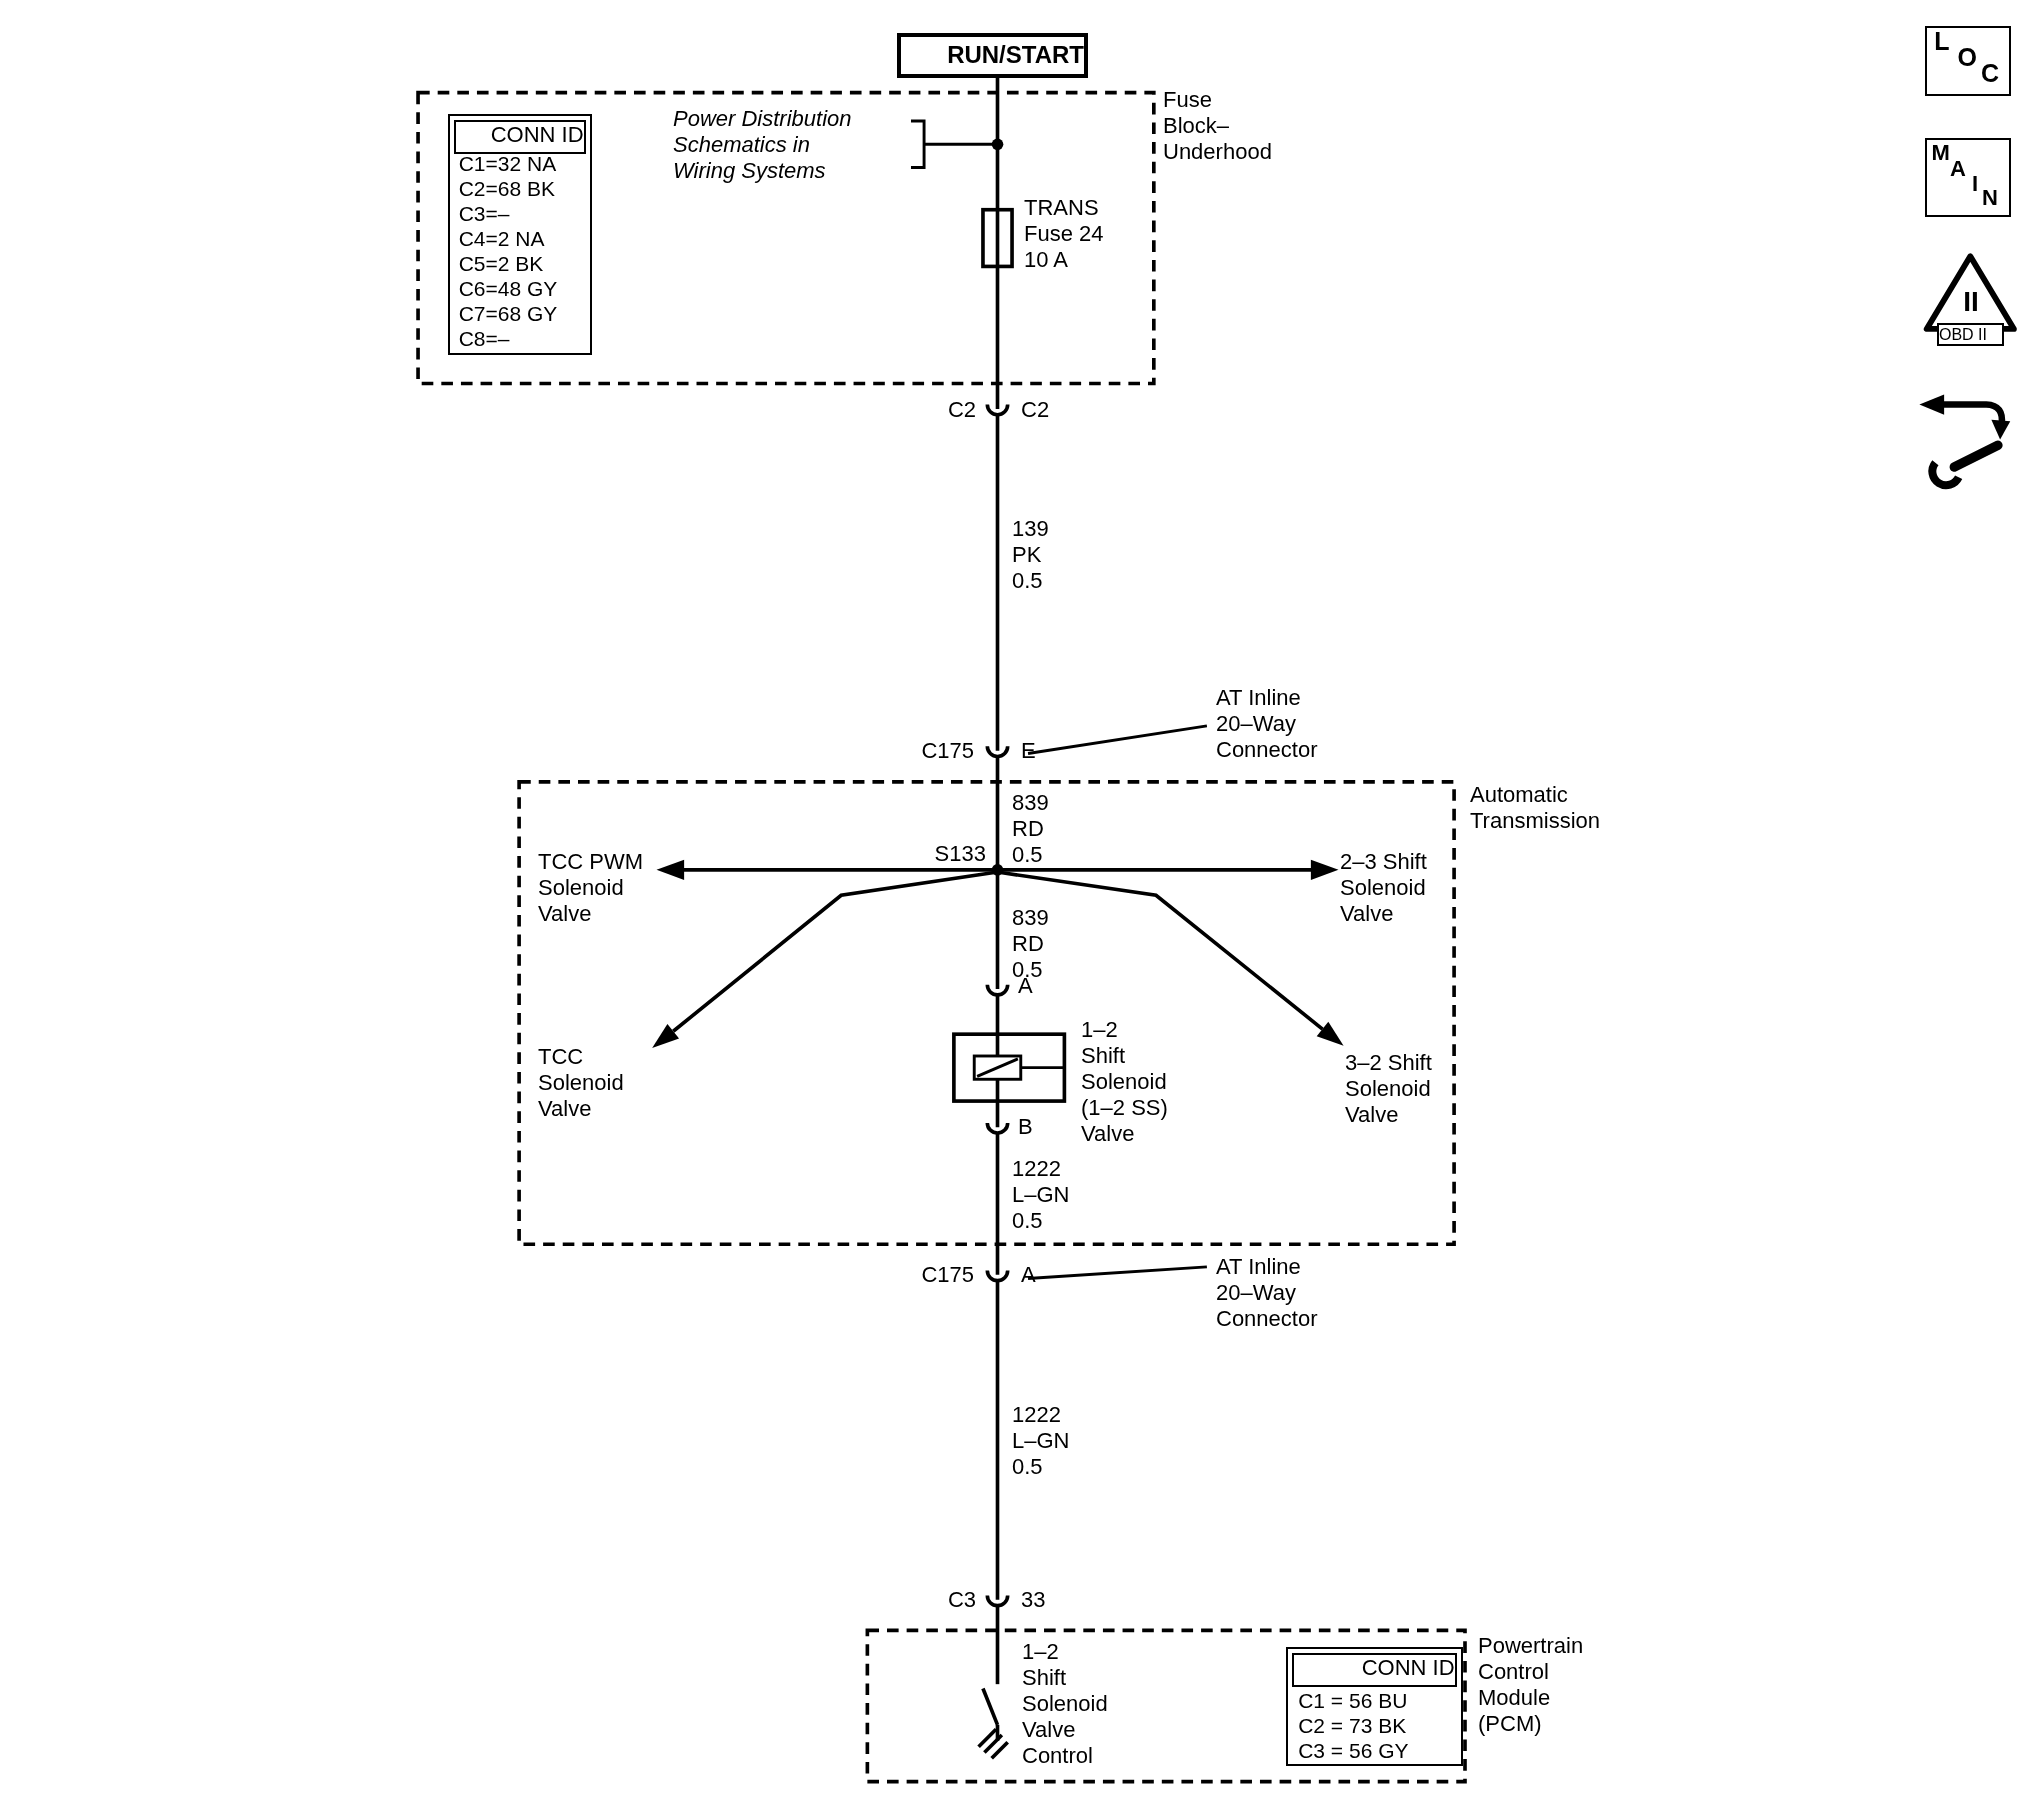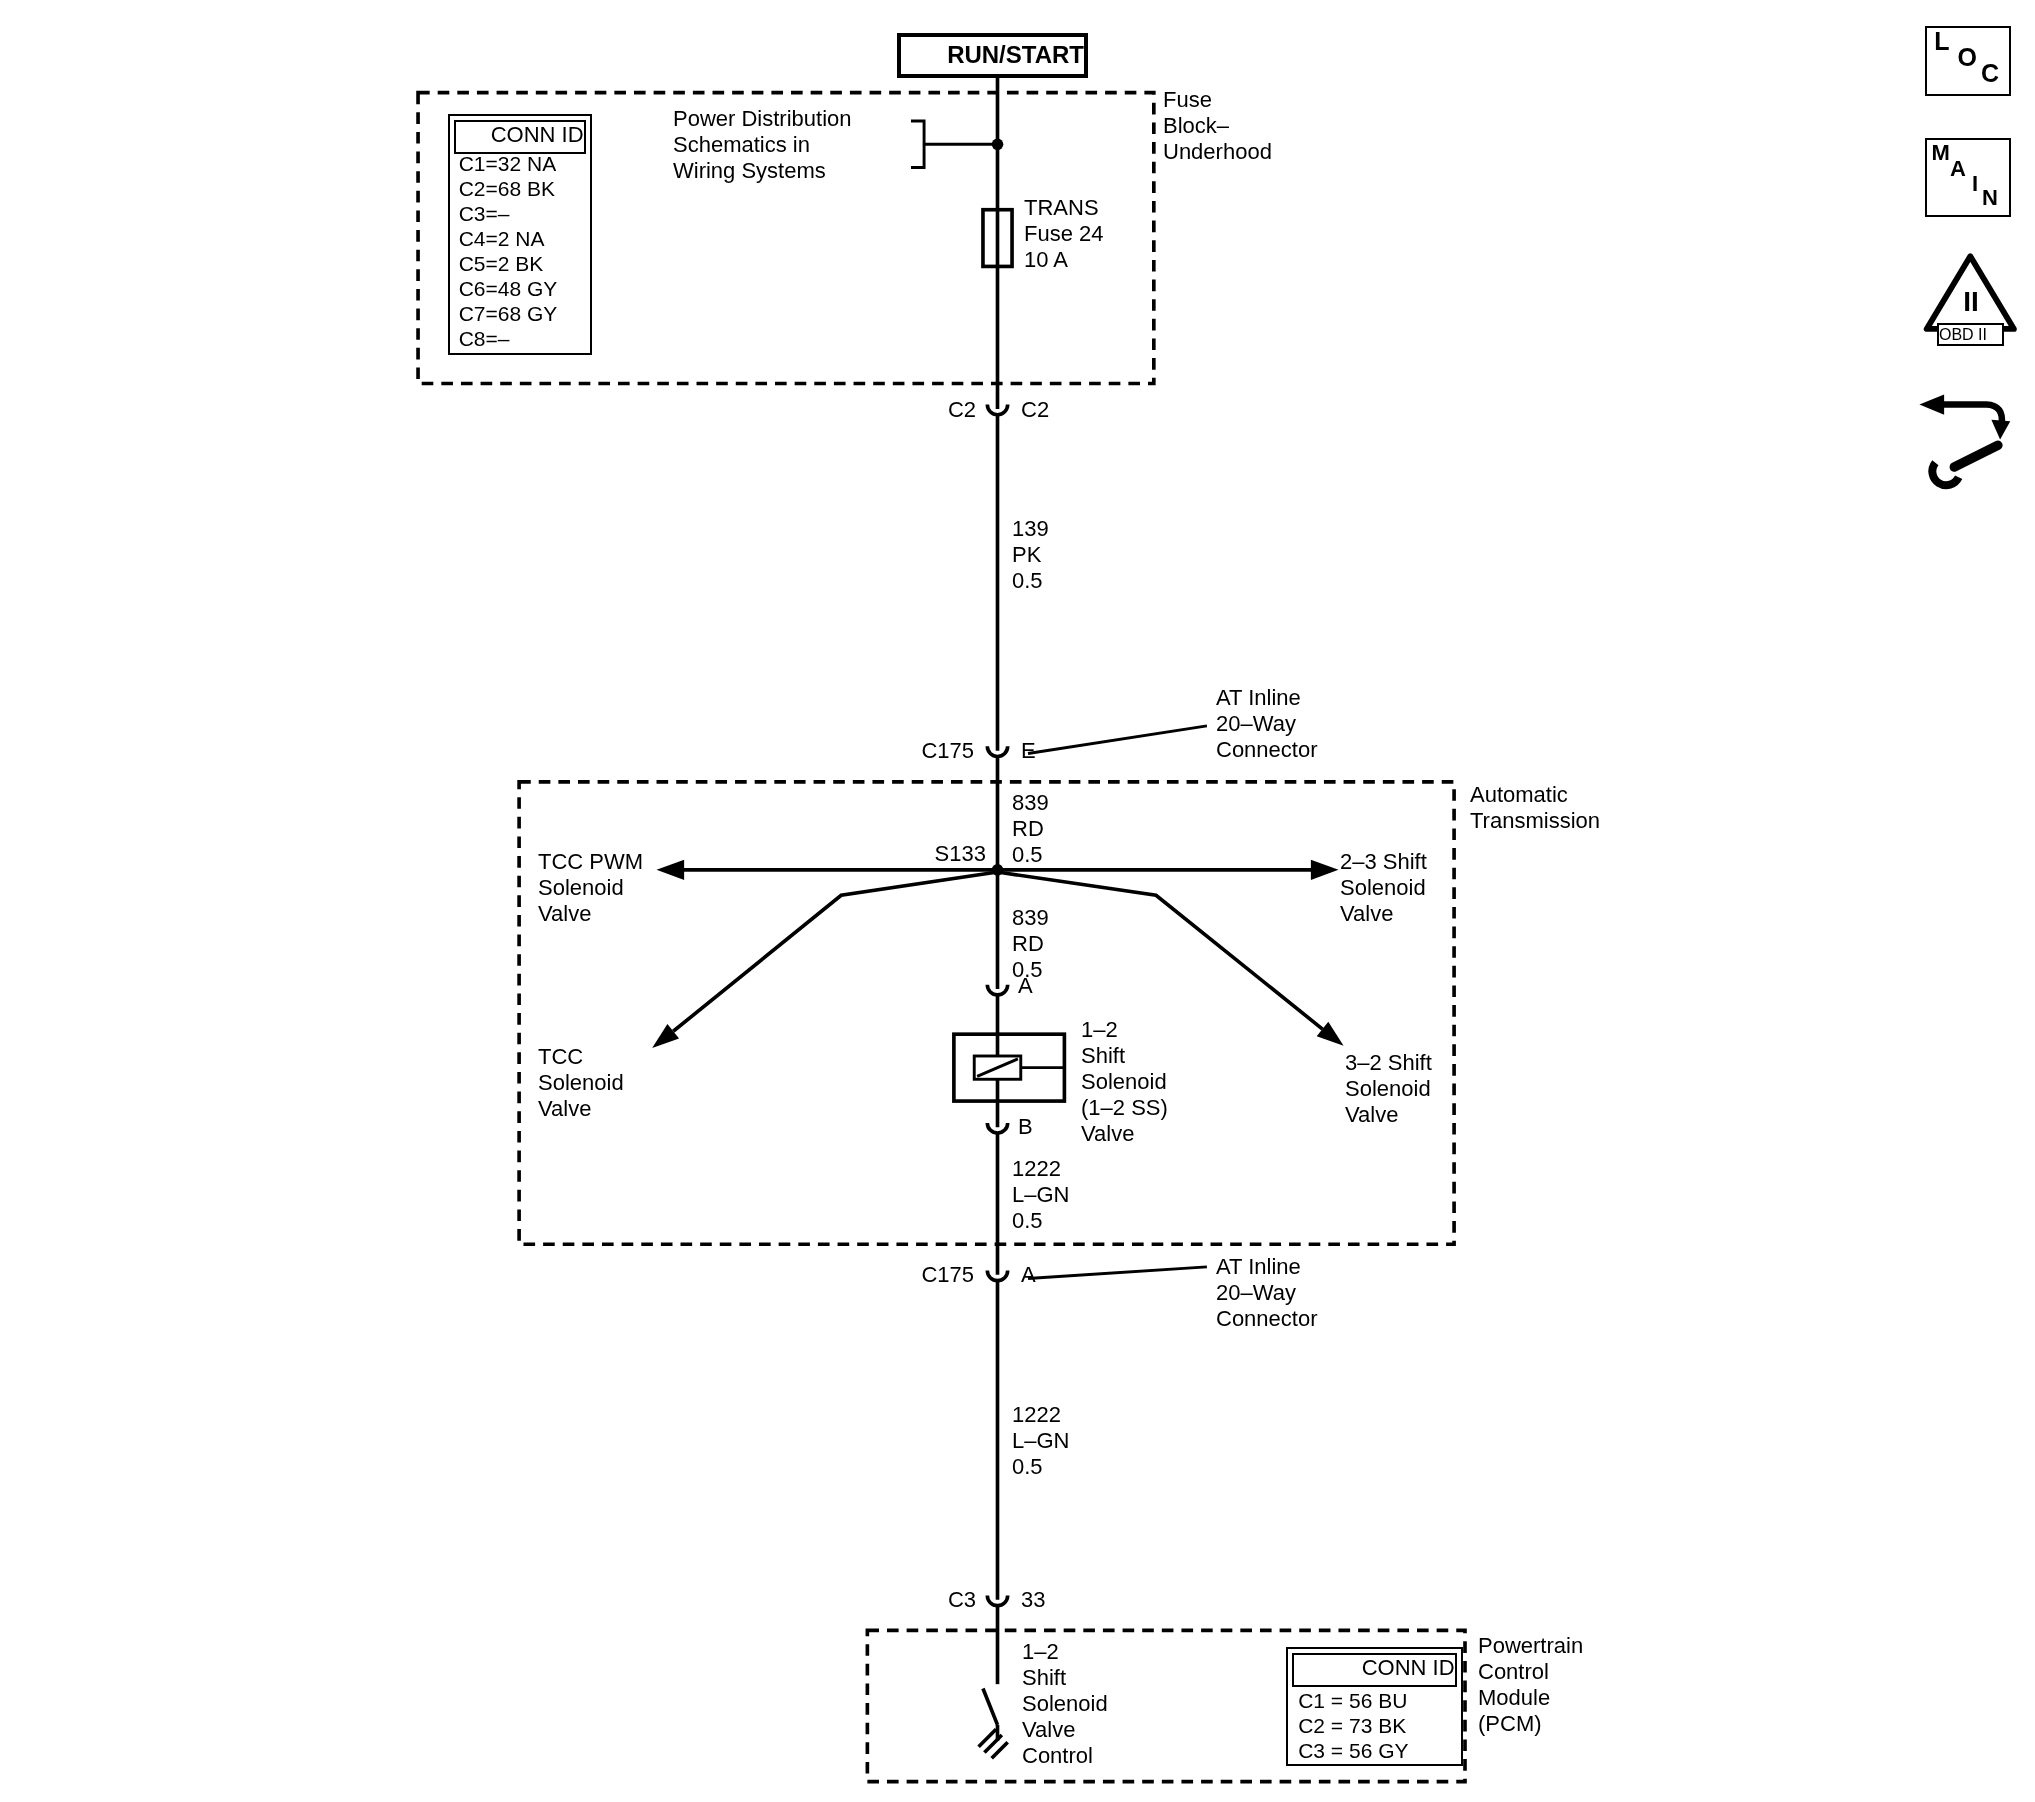--- a/index.html
+++ b/index.html
@@ -102,21 +102,21 @@
     </g>
   </svg>
 
   <div class="runstart" style="left:897px;top:33px;width:191px;height:45px;line-height:36px;">RUN/START</div>
 
   <div class="t" style="left:1163px;top:87px;">
       <div>Fuse</div>
       <div>Block–</div>
       <div>Underhood</div>
     </div>
-  <div class="t" style="left:673px;top:106px;">
+  <div class="t" style="left:673px;top:106px;font-style:italic;">
       <div>Power Distribution</div>
       <div>Schematics in</div>
       <div>Wiring Systems</div>
     </div>
   <div class="t" style="left:1024px;top:195px;">
       <div>TRANS</div>
       <div>Fuse 24</div>
       <div>10 A</div>
     </div>
 

